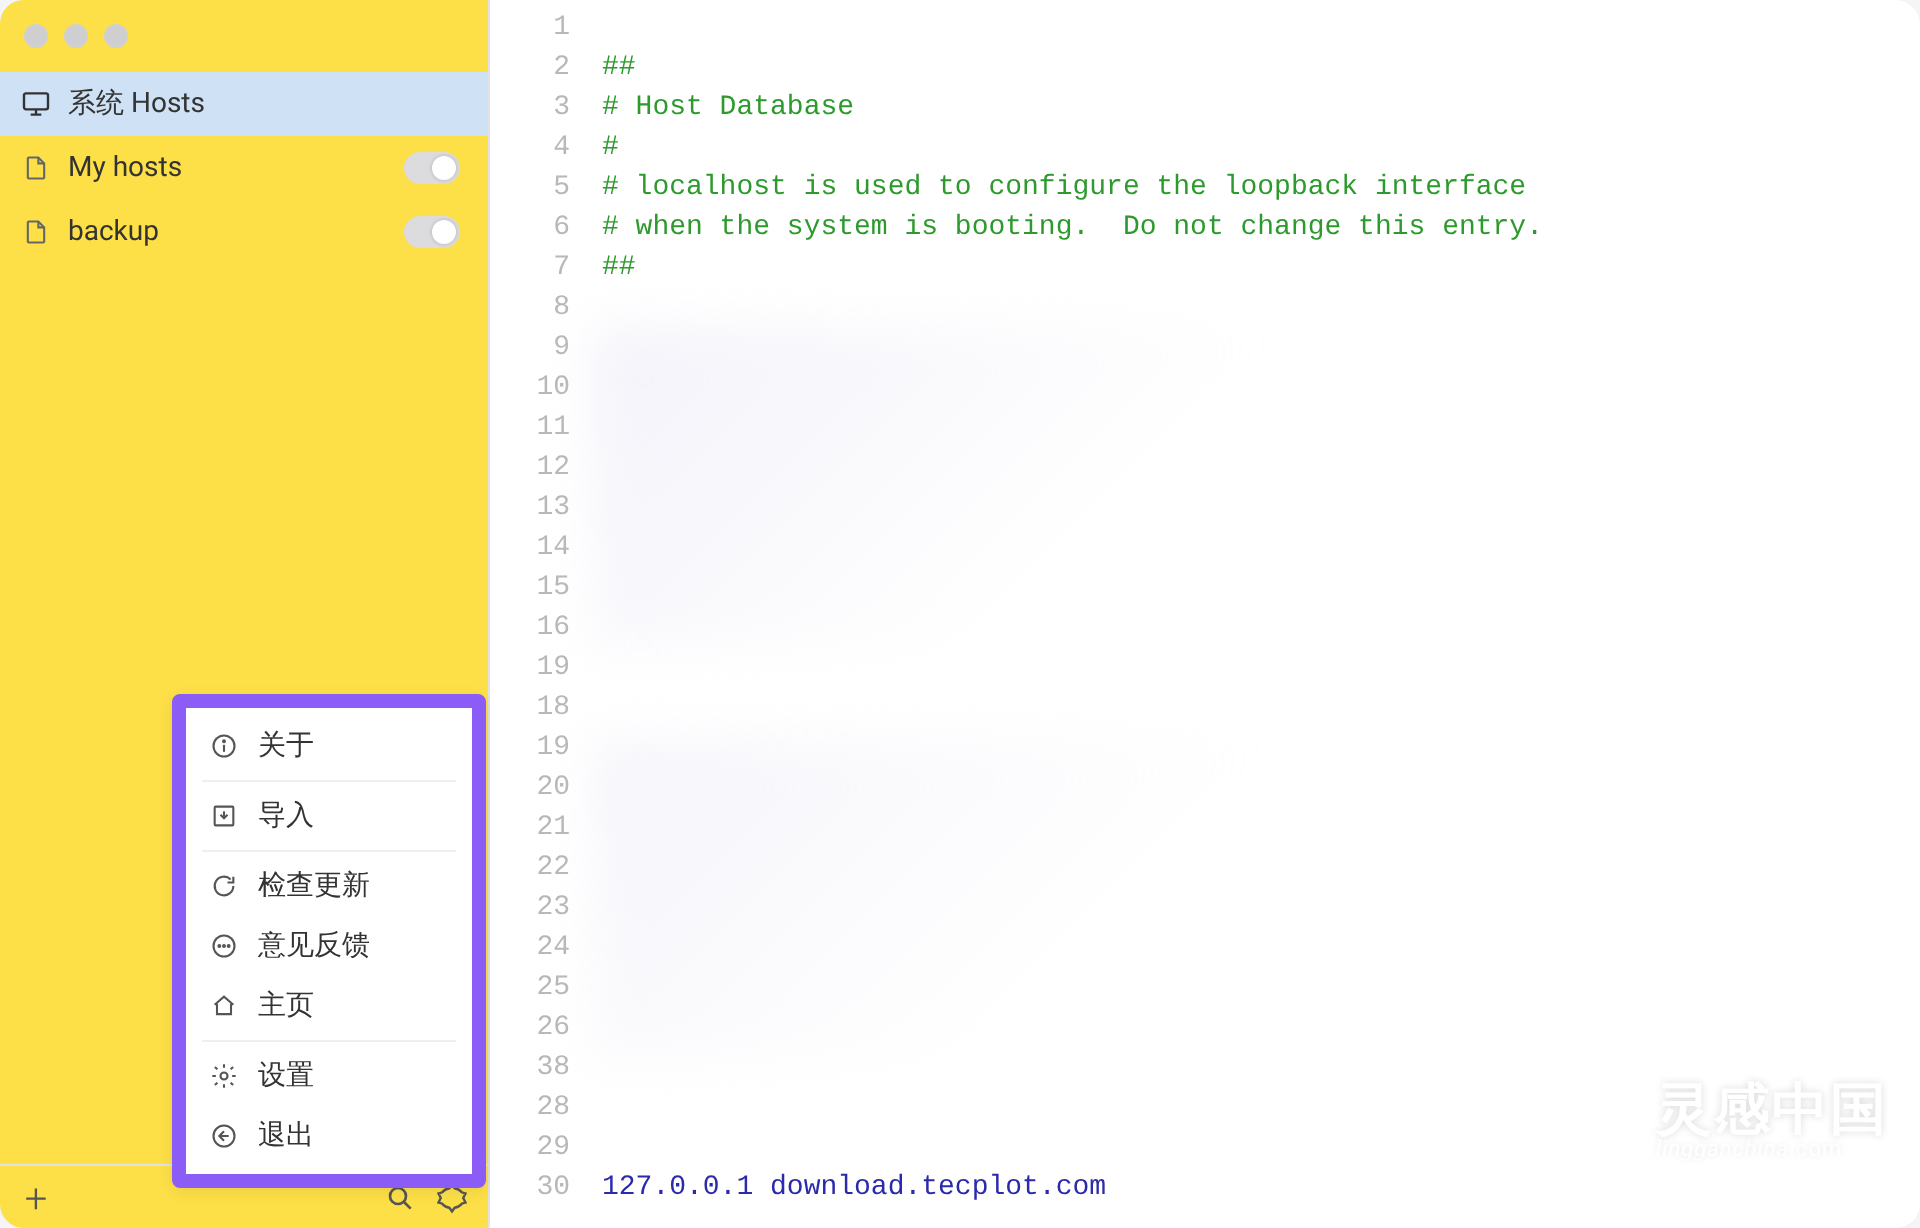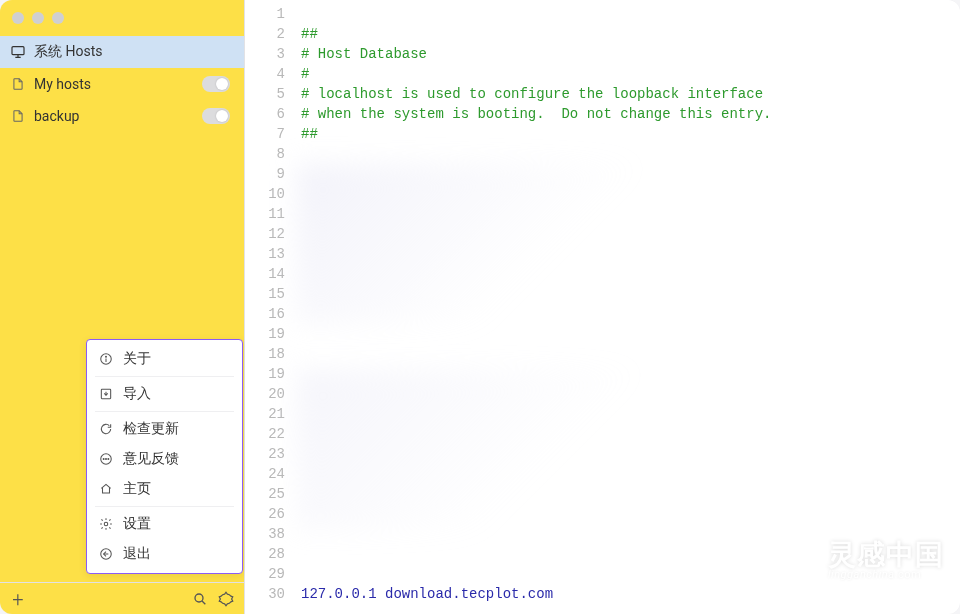--- a/index.html
+++ b/index.html
@@ -16,21 +16,21 @@
   .sidebar-item.active .icon { color:#333; }
   .sidebar-item .label { flex:1; color:#333; }
   .toggle { width:28px; height:16px; border-radius:8px; background:#dcdcde; position:relative; }
   .toggle::after { content:""; position:absolute; width:12px; height:12px; border-radius:50%; background:#fff; top:2px; right:2px; box-shadow:0 0 2px rgba(0,0,0,0.2); }
   .sidebar-spacer { flex:1; }
   .sidebar-bottom { height:32px; border-top:1px solid #e2e2e5; display:flex; align-items:center; padding:0 8px; gap:6px; }
   .sidebar-bottom .left { flex:1; display:flex; align-items:center; }
   .iconbtn { width:20px; height:20px; display:flex; align-items:center; justify-content:center; color:#555; cursor:pointer; }
   .plus { font-size:20px; font-weight:300; line-height:20px; color:#555; }
   
-  .popup { position:absolute; left:86px; bottom:40px; width:157px; background:#fff; border:1px solid #8b5cf6; border-radius:4px; box-shadow:0 2px 8px rgba(0,0,0,0.08); padding:4px 0; }
+  .popup { position:absolute; left:86px; bottom:20px; width:157px; background:#fff; border:7px solid #8b5cf6; border-radius:4px; box-shadow:0 2px 8px rgba(0,0,0,0.08); padding:4px 0; }
   .menu-item { height:30px; display:flex; align-items:center; padding:0 12px; gap:10px; cursor:pointer; user-select:none; }
   .menu-item .icon { width:14px; height:14px; color:#555; flex:0 0 auto; display:flex; align-items:center; justify-content:center; }
   .menu-item .mlabel { color:#333; font-size:14px; }
   .menu-sep { height:1px; background:#efeff1; margin:2px 8px; }
   
   .editor { flex:1; display:flex; background:#fff; font-family: Menlo, Monaco, "Courier New", monospace; font-size:14px; line-height:20px; overflow:hidden; position:relative; }
   .gutter { width:50px; padding-top:4px; text-align:right; color:#b8b8b8; background:#fff; user-select:none; }
   .gutter div { height:20px; padding-right:10px; }
   .code { flex:1; padding-top:4px; padding-left:6px; position:relative; overflow:hidden; }
   .code .line { height:20px; white-space:pre; }

